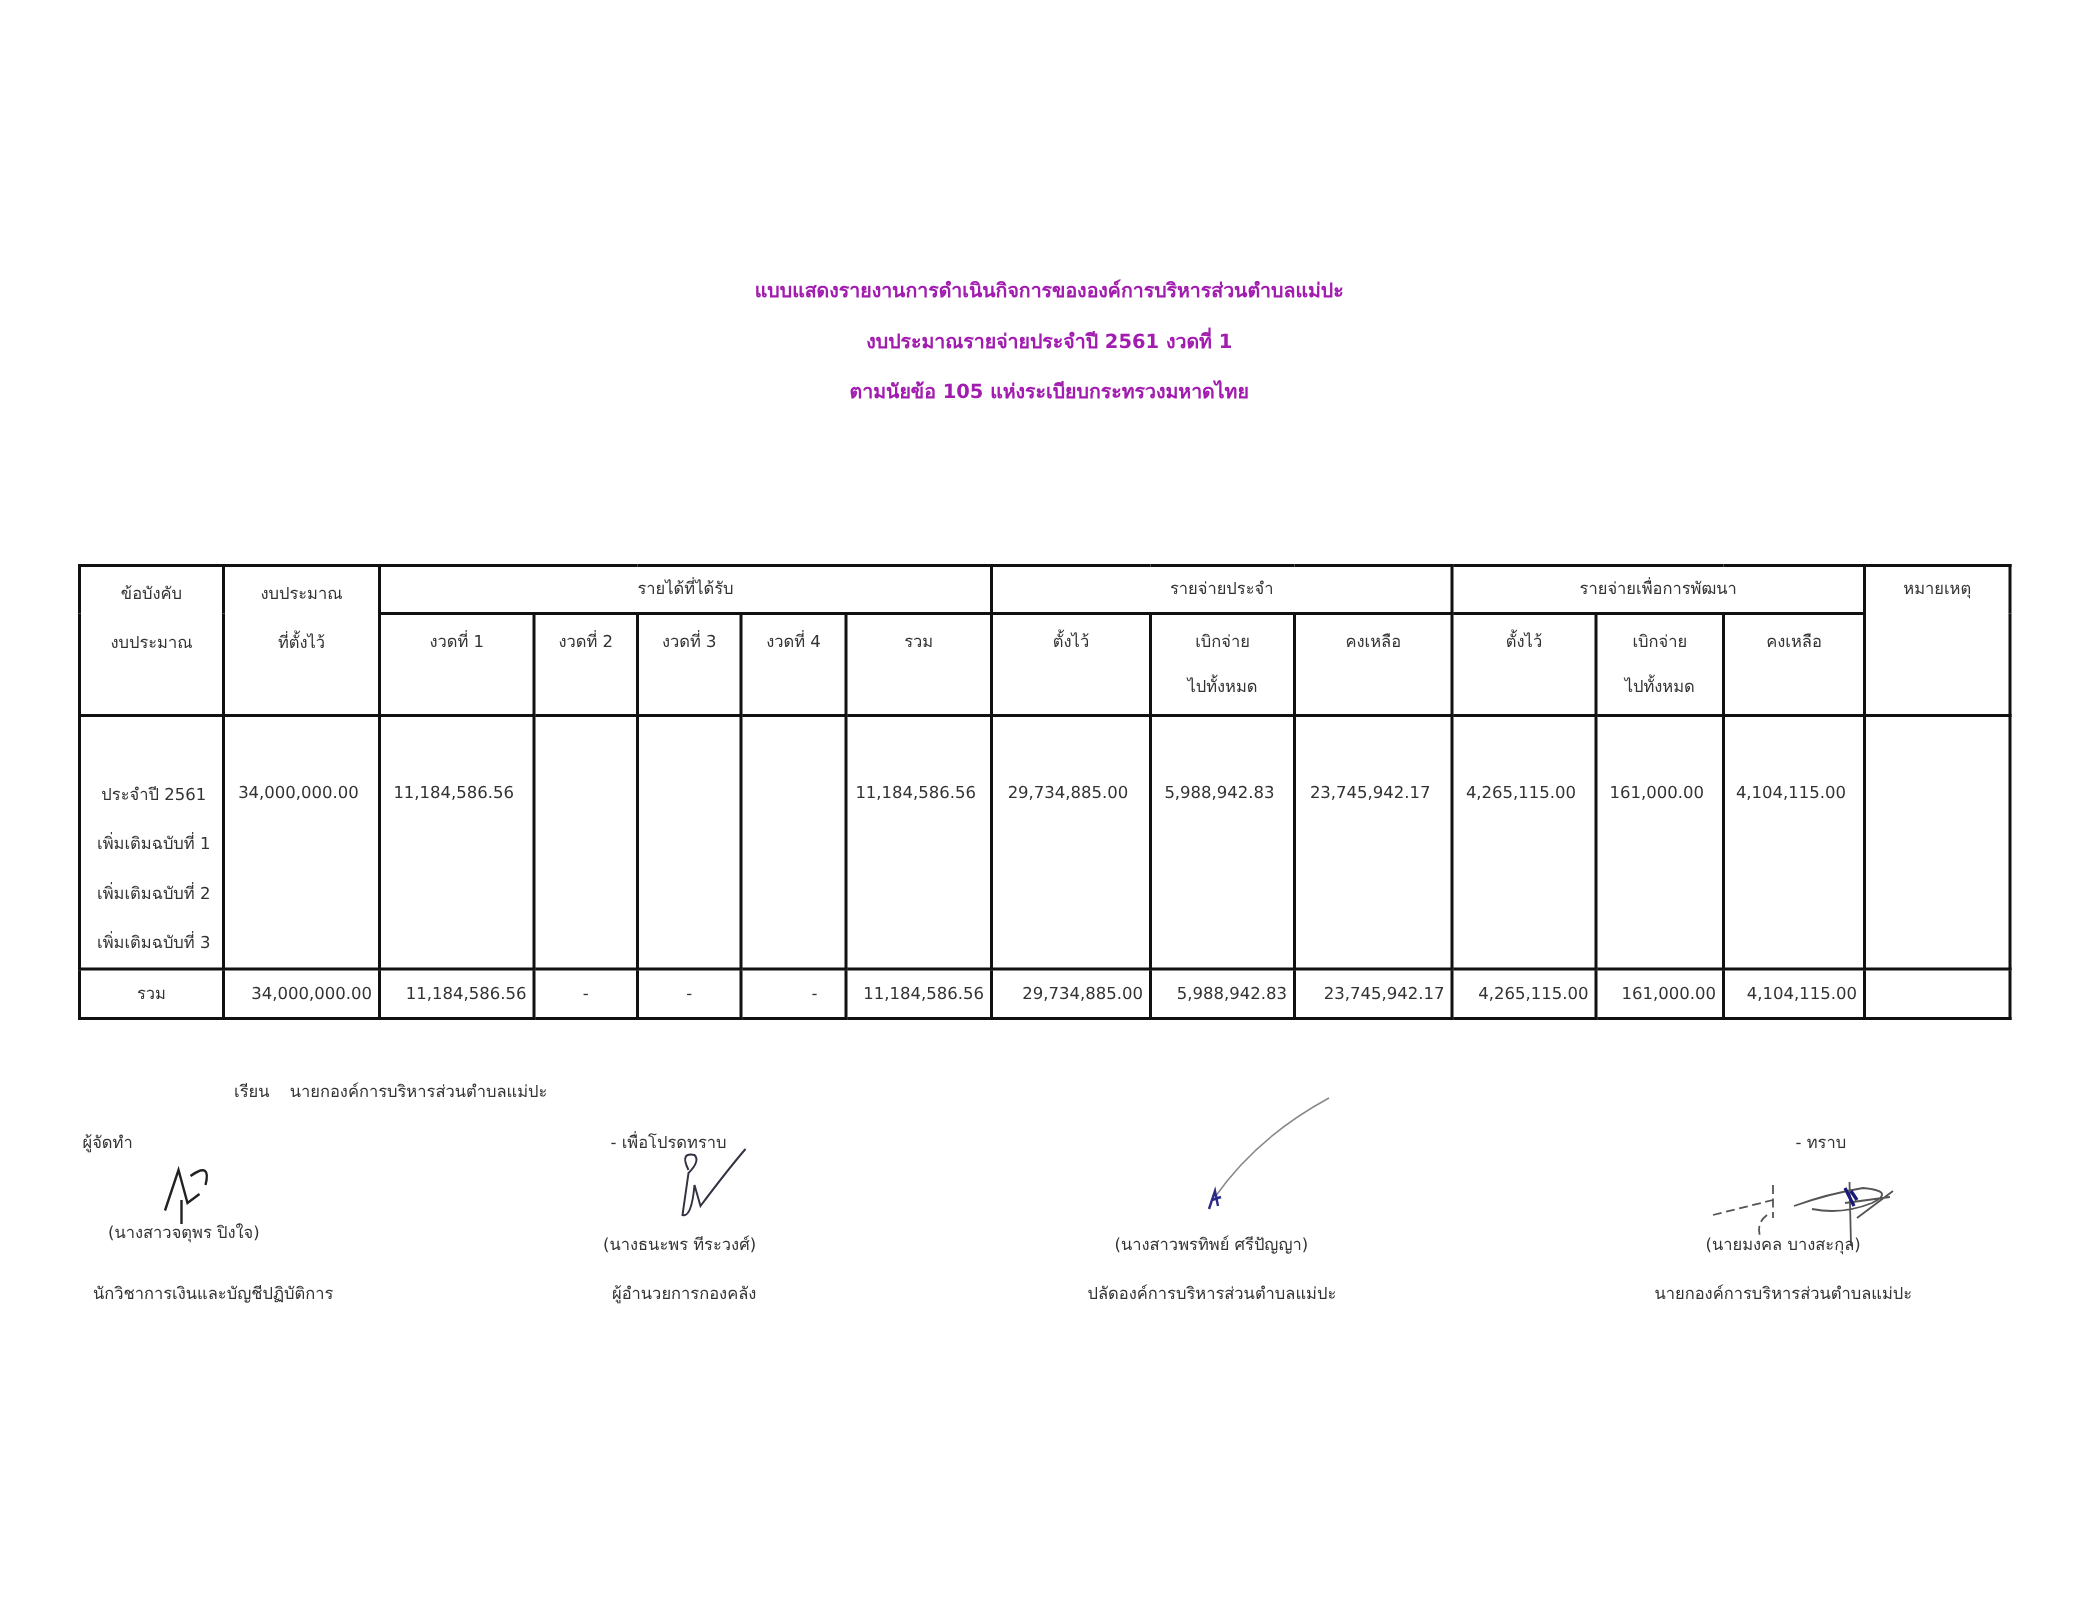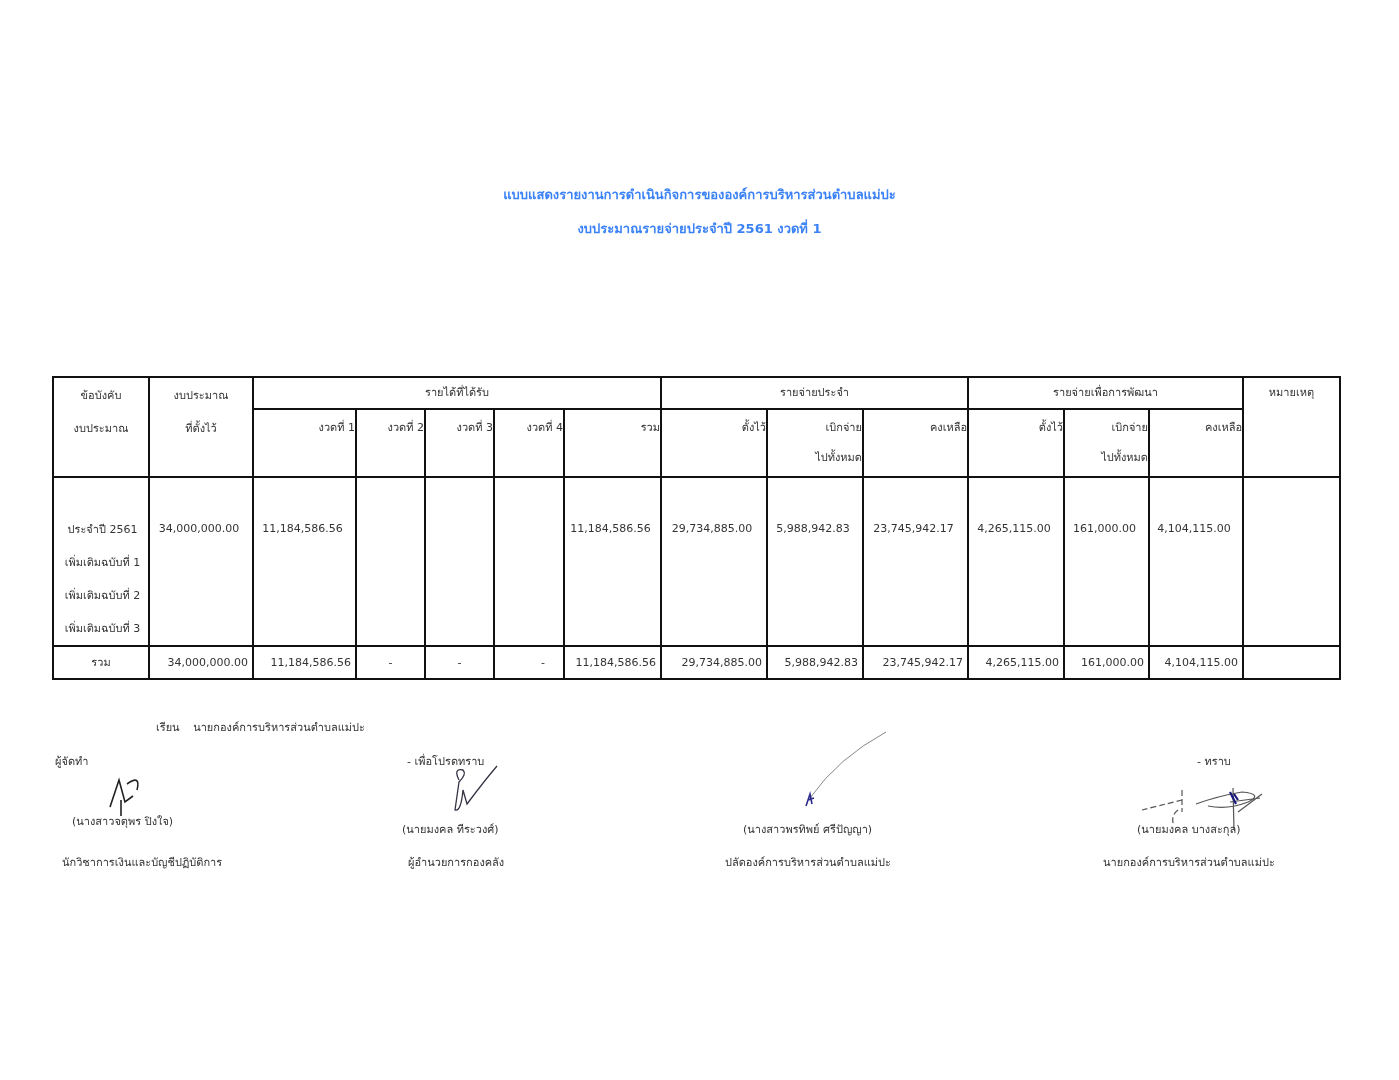--- a/index.html
+++ b/index.html
@@ -1,24 +1,24 @@
 <!DOCTYPE html>
 <html><head>
 <meta charset="utf-8">
 <style>
   html, body { margin:0; padding:0; background:#ffffff; }
   body { width:1399px; height:1080px; position:relative; overflow:hidden;
          font-family:"DejaVu Sans", "Liberation Sans", sans-serif; color:#1a1a1a; }
   .title-block { position:absolute; left:0; top:178px; width:1399px; text-align:center; }
-  .title-line { font-size:13px; font-weight:bold; height:33.5px; line-height:33.5px; color:#3b82f6; }
+  .title-line { font-size:13px; font-weight:bold; height:33.5px; line-height:33.5px; color:#a21caf; }
   table.report { position:absolute; left:52px; top:376px; border-collapse:collapse; table-layout:fixed; }
   table.report td { border:2px solid #111; font-size:11px; color:#333; padding:0; vertical-align:top; }
   .hdr { text-align:center;margin-top:28px; }
   .hdr-top { height:30px; line-height:30px; }
-  .hdr-sub { height:66px;text-align:right; }
+  .hdr-sub { height:66px; }
   .hdr-sub .l1 { display:block; height:33px; line-height:36px; }
   .hdr-sub .l2 { display:block; height:33px; line-height:30px; }
   .hdr-tall .l1 { display:block; height:33px; line-height:36px; }
   .hdr-tall .l2 { display:block; height:33px; line-height:36px; }
   .data-row td { height:165px;text-align:center; }
   .num { text-align:right; padding-right:4px !important; }
   .num span { display:block; margin-top:43px; line-height:16px; }
   .labels { padding-left:3px !important; }
   .labels span { display:block; line-height:33px; }
   .labels span:first-child { margin-top:35px; }
@@ -32,20 +32,21 @@
   .sig .name { position:absolute; white-space:nowrap; }
   .sig .pos { position:absolute; white-space:nowrap; }
   .sig svg { position:absolute; }
 </style>
 </head>
 <body>
 
 <div class="title-block">
   <div class="title-line">แบบแสดงรายงานการดำเนินกิจการขององค์การบริหารส่วนตำบลแม่ปะ</div>
   <div class="title-line">งบประมาณรายจ่ายประจำปี 2561 งวดที่ 1</div>
+  <div class="title-line">ตามนัยข้อ 105 แห่งระเบียบกระทรวงมหาดไทย</div>
 </div>
 
 <table class="report">
   <colgroup>
     <col style="width:96px">
       <col style="width:104px">
       <col style="width:103px">
       <col style="width:69px">
     <col style="width:69px">
       <col style="width:70px">
@@ -187,21 +188,21 @@
     </svg>
     <span class="name" style="left:72px;top:102px;">(นางสาวจตุพร ปิงใจ)</span>
     <span class="pos" style="left:62px;top:143px;">นักวิชาการเงินและบัญชีปฏิบัติการ</span>
   </div>
 
   <div class="sig" style="left:0;top:0;">
     <span class="role" style="left:407px;top:42px;">- เพื่อโปรดทราบ</span>
     <svg style="left:445px;top:50px;" width="60" height="55" viewBox="0 0 60 55">
       <path d="M14 20 Q8 8 18 10 Q22 14 14 22 L10 50 Q16 52 18 30 L22 44 Q40 20 52 6" stroke="#334" stroke-width="1.3" fill="none"></path>
     </svg>
-    <span class="name" style="left:402px;top:110px;">(นายมงคล ทีระวงศ์)</span>
+    <span class="name" style="left:402px;top:110px;">(นางธนะพร ทีระวงศ์)</span>
     <span class="pos" style="left:408px;top:143px;">ผู้อำนวยการกองคลัง</span>
   </div>
 
   <div class="sig" style="left:0;top:0;">
     <svg style="left:798px;top:18px;" width="95" height="82" viewBox="0 0 95 82">
       <path d="M12 70 Q40 30 88 4" stroke="#888" stroke-width="1" fill="none"></path>
       <path d="M8 78 L12 66 L14 76 M10 72 L16 70" stroke="#2a2a88" stroke-width="1.6" fill="none"></path>
     </svg>
     <span class="name" style="left:743px;top:110px;">(นางสาวพรทิพย์ ศรีปัญญา)</span>
     <span class="pos" style="left:725px;top:143px;">ปลัดองค์การบริหารส่วนตำบลแม่ปะ</span>

